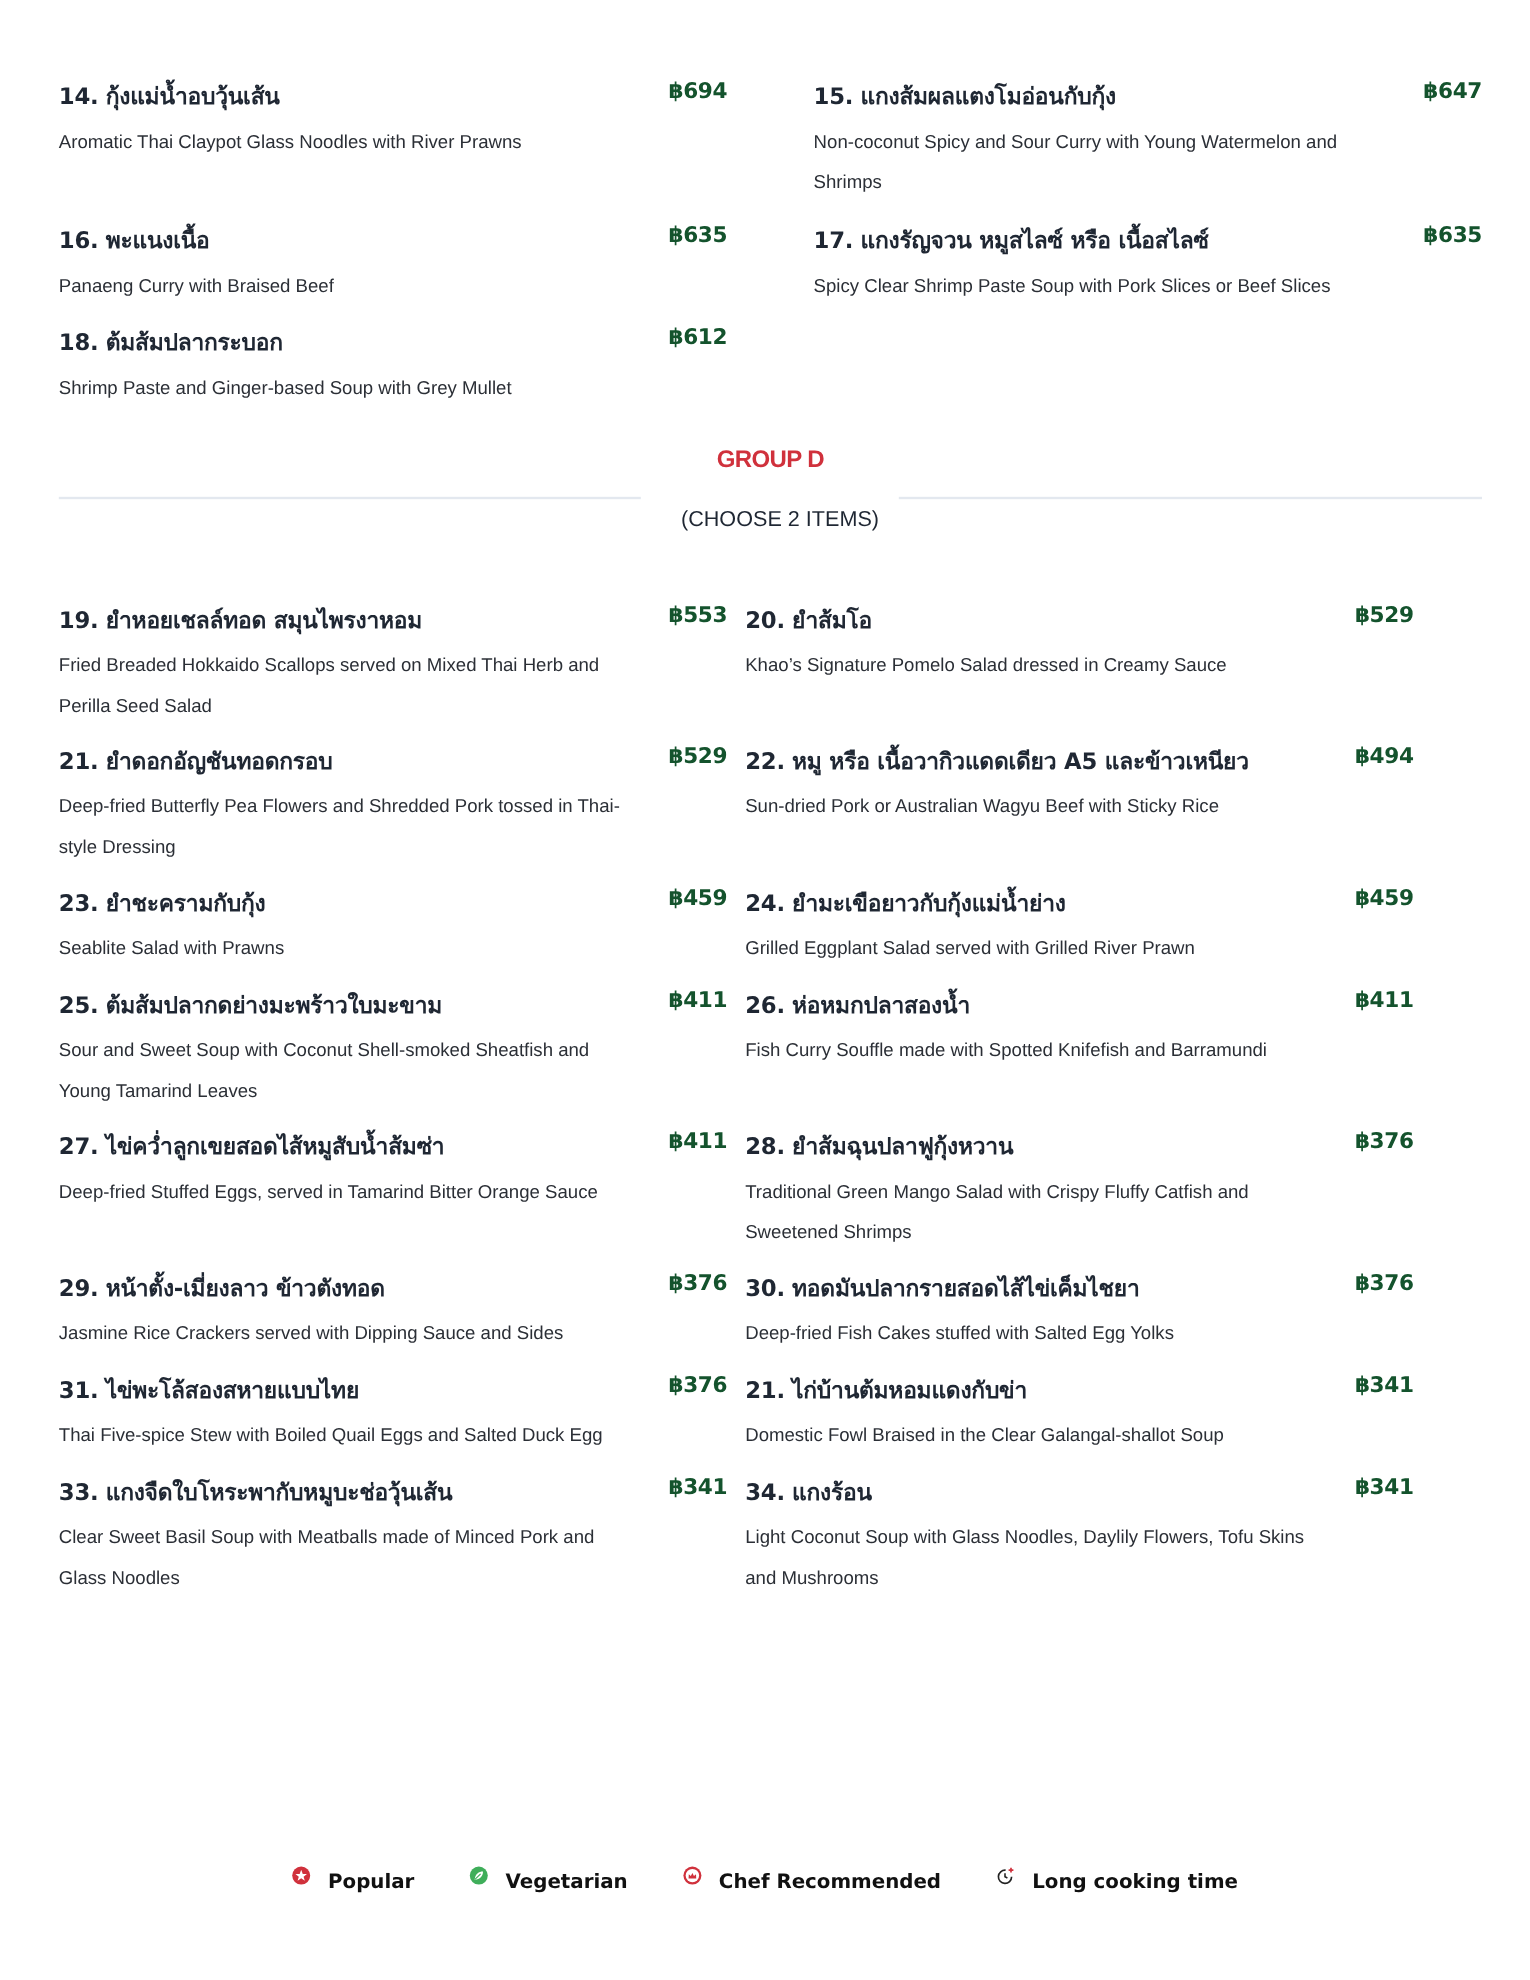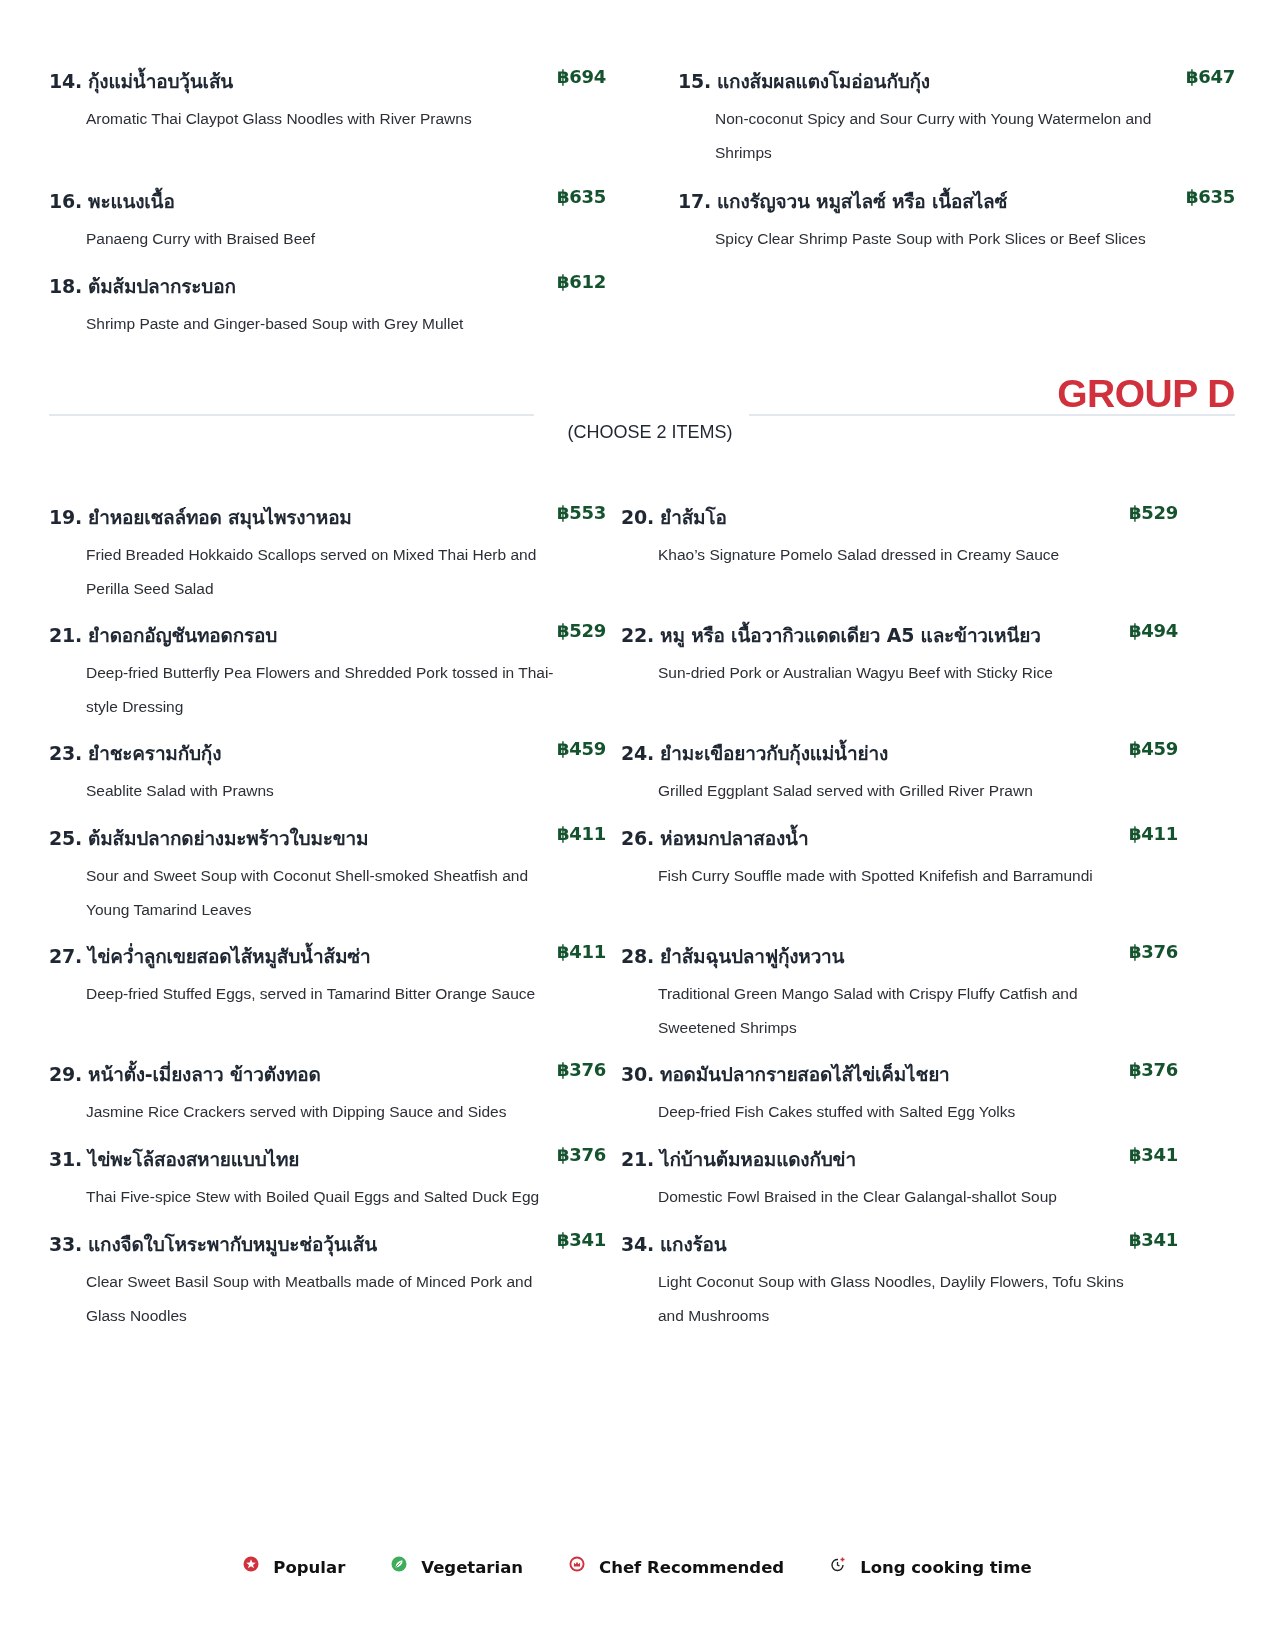--- a/index.html
+++ b/index.html
@@ -11,35 +11,35 @@
   .grid.top { top: 64px; }
   .grid.bottom { top: 500px; gap: 15px; }
   .item { position: relative; padding-right: 0; }
   .item-head { display: flex; justify-content: space-between; align-items: flex-start; }
   .item-name { font-family: "DejaVu Sans", sans-serif; font-weight: bold; font-size: 19px;
                color: #1f2733; line-height: 30px; margin-top: 2px; letter-spacing: -0.2px; }
   .item-name .num { margin-right: 6px; }
   .item-price { font-family: "DejaVu Sans", sans-serif; font-weight: bold; font-size: 18px;
                 color: #14532d; line-height: 26px; letter-spacing: -0.3px; }
   .item-desc { font-family: "Liberation Sans", sans-serif; font-size: 15.5px; color: #2b2f36;
-               line-height: 34px; margin-top: 6px; width: 470px; margin-left: 37px; }
+               line-height: 34px; margin-top: 6px; width: 470px; }
   .item.h1 { height: 118px; }
   .item.h2 { height: 85px; }
   .group { position: absolute; left: 49px; top: 372px; width: 1186px; height: 80px; }
   .group-line { position: absolute; top: 42px; height: 2px; background: #e3e8ef; }
   .group-line.l { left: 0; width: 485px; }
   .group-line.r { left: 700px; width: 486px; }
-  .group-title { position: absolute; left: 0; right: 0; top: 0; text-align: right;
-                 font-family: "Liberation Sans", sans-serif; font-weight: bold; font-size: 39px;
+  .group-title { position: absolute; left: 0; right: 0; top: 0; text-align: center;
+                 font-family: "Liberation Sans", sans-serif; font-weight: bold; font-size: 20px;
                  color: #d0313c; letter-spacing: -0.5px; }
   .group-sub { position: absolute; left: 16px; right: 0; top: 50px; text-align: center;
                font-family: "Liberation Sans", sans-serif; font-size: 18px; color: #1f2733; }
   .legend { position: absolute; top: 1558px; left: 0; width: 1275px;
             display: flex; justify-content: center; align-items: center; gap: 46px; }
-  .legend-item { display: flex; align-items: flex-end; gap: 14px; }
+  .legend-item { display: flex; align-items: center; gap: 14px; }
   .legend-label { font-family: "DejaVu Sans", sans-serif; font-weight: bold; font-size: 16.5px;
                   color: #111111; }
   .licon { width: 16px; height: 16px; display: inline-block; position: relative; top: -5px; }
 </style>
 </head>
 <body>
 
 <div class="page">
 
   <div class="grid top">

